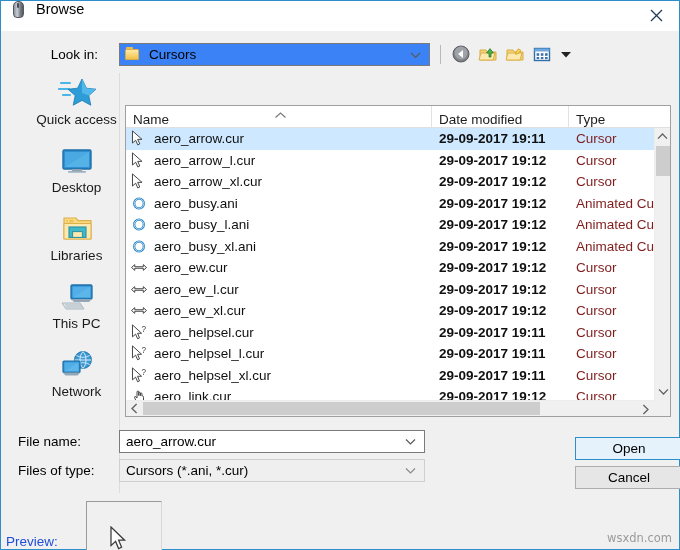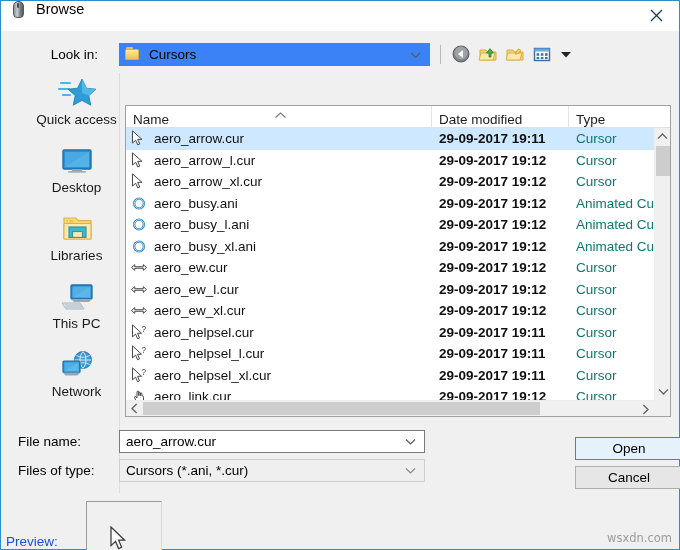--- a/index.html
+++ b/index.html
@@ -136,21 +136,21 @@
   }
   .row { height: 21.5px; display: flex; align-items: center; position: relative; }
   .row.sel { background: #cde8ff; }
   .cell-name {
     width: 306px; display: flex; align-items: center;
     box-sizing: border-box; padding-left: 4px;
   }
   .cell-name .cico { width: 22px; height: 19px; flex: none; position: relative; }
   .cell-name .fname { font-size: 13.5px; color: #101010; margin-left: 2px; white-space: nowrap; }
   .cell-date { width: 137px; font-size: 13.5px; color: #101010; padding-left: 7px; box-sizing: border-box; font-weight: bold; }
-  .cell-type { width: 92px; font-size: 13.5px; color: #0f766e; padding-left: 7px; box-sizing: border-box;
+  .cell-type { width: 92px; font-size: 13.5px; color: #7f1d1d; padding-left: 7px; box-sizing: border-box;
                white-space: nowrap; overflow: hidden; }
 
   
   #vscroll {
     position: absolute; right: 0px; top: 22px;
     width: 16px; bottom: 16px;
     background: #f0f0f0; border-left: 1px solid #ededed;
     box-sizing: border-box;
   }
   #vscroll .sb-arrow { height: 17px; display: flex; align-items: center; justify-content: center; }

